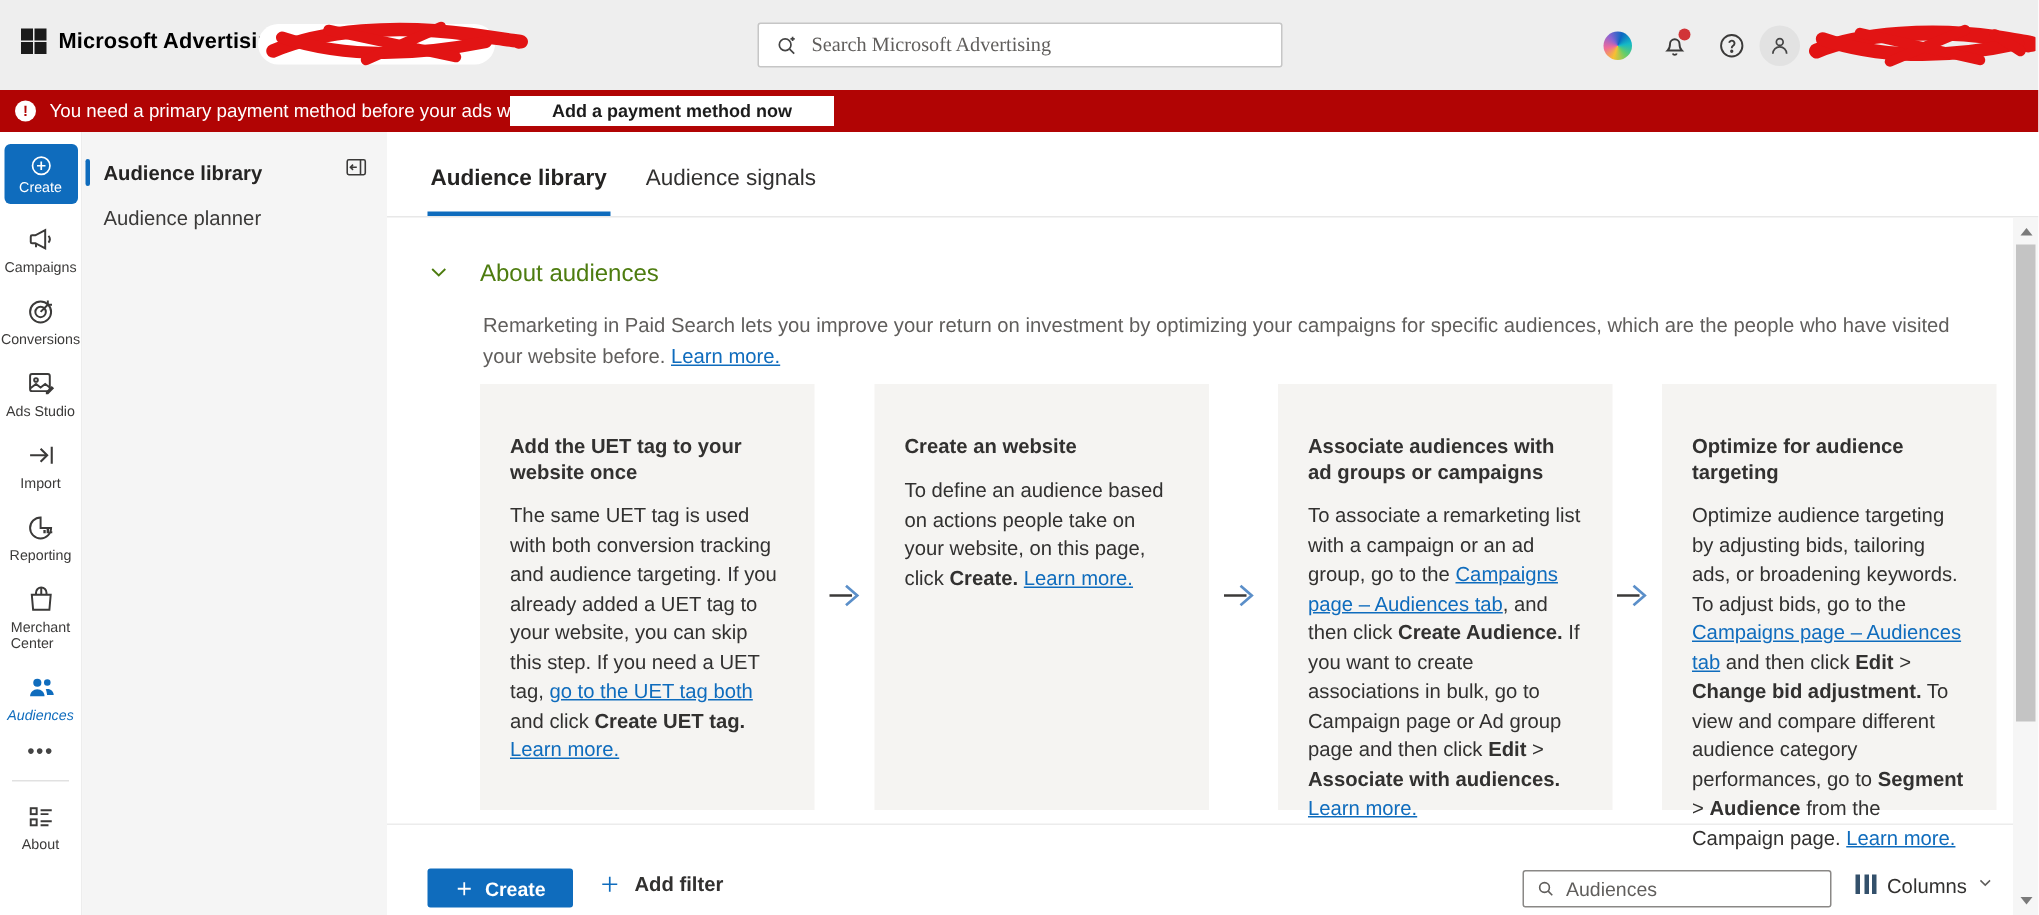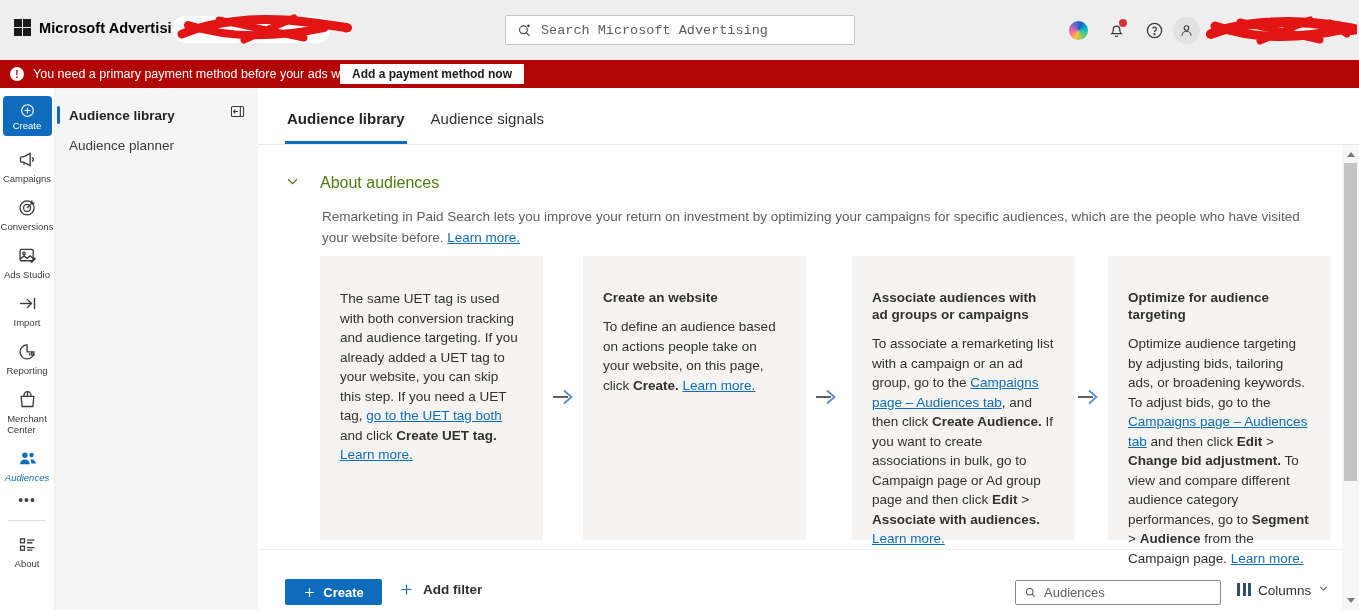--- a/index.html
+++ b/index.html
@@ -11,36 +11,36 @@
   .brand { position:absolute; left:14px; top:19px; display:flex; align-items:center; gap:8px; }
   .ms-logo { width:17px; height:17px; display:grid; grid-template-columns:8px 8px; grid-template-rows:8px 8px; gap:1px; }
   .ms-logo span { background:#1b1b1b; }
   .brand-name { font-size:14.5px; font-weight:bold; color:#000; letter-spacing:.1px; }
   .account-pill { position:absolute; left:172px; top:16px; width:158px; height:27px; background:#fff; border-radius:14px; display:flex; align-items:center; justify-content:flex-end; padding-right:8px; }
   .account-pill svg.chev { width:12px; height:12px; color:#555; }
   .scribble { position:absolute; pointer-events:none; }
   .scribble path { stroke:#e21414; fill:none; stroke-linecap:round; }
   .hdr-search { position:absolute; left:505px; top:15px; width:350px; height:30px; background:#fff; border:1px solid #c6c6c6; border-radius:2px; display:flex; align-items:center; padding:0 10px; gap:8px; }
   .hdr-search svg { width:17px; height:17px; color:#444; flex:none; }
-  .hdr-search input { border:none; outline:none; font-size:13.5px; color:#0369a1; width:100%; background:transparent; font-family:Liberation Mono, monospace; }
+  .hdr-search input { border:none; outline:none; font-size:13.5px; color:#0369a1; width:100%; background:transparent; font-family:Liberation Serif, serif; }
   .hdr-search input::placeholder { color:#605e5c; }
   .hdr-icons { position:absolute; right:0; top:0; height:60px; display:flex; align-items:center; }
   .hicon { width:38px; height:38px; display:flex; align-items:center; justify-content:center; position:relative; cursor:pointer; }
   .hicon svg { width:19px; height:19px; color:#3b3a39; }
   .copilot-disc { width:19px; height:19px; border-radius:50%; background:conic-gradient(from 20deg,#0b67c2,#14b9c6,#68ce67,#f7c032,#ef6a9b,#8a63d2,#0b67c2); }
   .bell-dot { position:absolute; top:8px; right:8px; width:8px; height:8px; border-radius:50%; background:#d13438; }
   .avatar-circle { width:27px; height:27px; border-radius:50%; background:#e2e2e2; display:flex; align-items:center; justify-content:center; }
   .avatar-circle svg { width:17px; height:17px; color:#444; }
   .user-area { width:186px; height:60px; position:relative; cursor:pointer; }
 
   
   .banner { position:absolute; left:0; top:60px; width:1359px; height:28px; background:#b10404; display:flex; align-items:center; }
   .banner-alert { width:14px; height:14px; border-radius:50%; background:#fff; color:#b10404; font-size:10px; font-weight:bold; display:flex; align-items:center; justify-content:center; margin-left:10px; flex:none; }
   .banner-msg { color:#fff; font-size:12.5px; margin-left:9px; }
-  .banner-btn { position:absolute; left:340px; top:64px; width:184px; height:20px; background:#fff; border:none; font-family:inherit; font-size:12px; font-weight:bold; color:#1b1b1b; cursor:pointer; }
+  .banner-btn { position:absolute; left:340px; top:64px; width:216px; height:20px; background:#fff; border:none; font-family:inherit; font-size:12px; font-weight:bold; color:#1b1b1b; cursor:pointer; }
 
   
   .rail { position:absolute; left:0; top:88px; width:55px; height:522px; background:#fff; border-right:1px solid #ededed; display:flex; flex-direction:column; align-items:center; }
   .rail-create { margin-top:8px; width:49px; height:40px; border-radius:4px; background:#0f6cbd; color:#fff; display:flex; flex-direction:column; align-items:center; justify-content:center; gap:1px; cursor:pointer; }
   .rail-create svg { width:17px; height:17px; }
   .rail-create .lbl { font-size:9.5px; }
   .rail-item { margin-top:13px; width:55px; display:flex; flex-direction:column; align-items:center; gap:3px; cursor:pointer; color:#3b3a39; }
   .rail-item svg { width:21px; height:21px; }
   .rail-item .lbl { font-size:9.5px; text-align:left; line-height:11px; color:#3b3a39; }
   .rail-item.active { color:#0f6cbd; }
@@ -282,20 +282,21 @@
     <svg viewBox="0 0 24 24" fill="none" stroke="currentColor" stroke-width="2">
         <polyline points="5 8.5 12 15.5 19 8.5"></polyline>
       </svg>
     <span class="about-title">About audiences</span>
   </div>
 
   <p class="intro"><span>Remarketing in Paid Search lets you improve your return on investment by optimizing your campaigns for specific audiences, which are the people who have visited your website before. </span><a class="lnk">Learn more.</a></p>
 
   <div class="cards" id="cards">
       <article class="card" style="left: 62px;">
+        <h3>Add the UET tag to your website once</h3>
         <p><span>The same UET tag is used with both conversion tracking and audience targeting. If you already added a UET tag to your website, you can skip this step. If you need a UET tag, </span><a class="lnk">go to the UET tag both</a><span> and click </span><b>Create UET tag.</b><span> </span><a class="lnk">Learn more.</a></p>
       </article>
       <span class="card-arrow" style="left: 294px;"><svg width="24" height="16" viewBox="0 0 24 16" fill="none">
           <line x1="1" y1="8" x2="16" y2="8" stroke="#3b3a39" stroke-width="1.6"></line>
           <polyline points="12 1.5 19.5 8 12 14.5" fill="none" stroke="#5b8fc9" stroke-width="1.8"></polyline>
         </svg></span>
       <article class="card" style="left: 325px;">
         <h3>Create an website</h3>
         <p><span>To define an audience based on actions people take on your website, on this page, click </span><b>Create.</b><span> </span><a class="lnk">Learn more.</a></p>
       </article>

